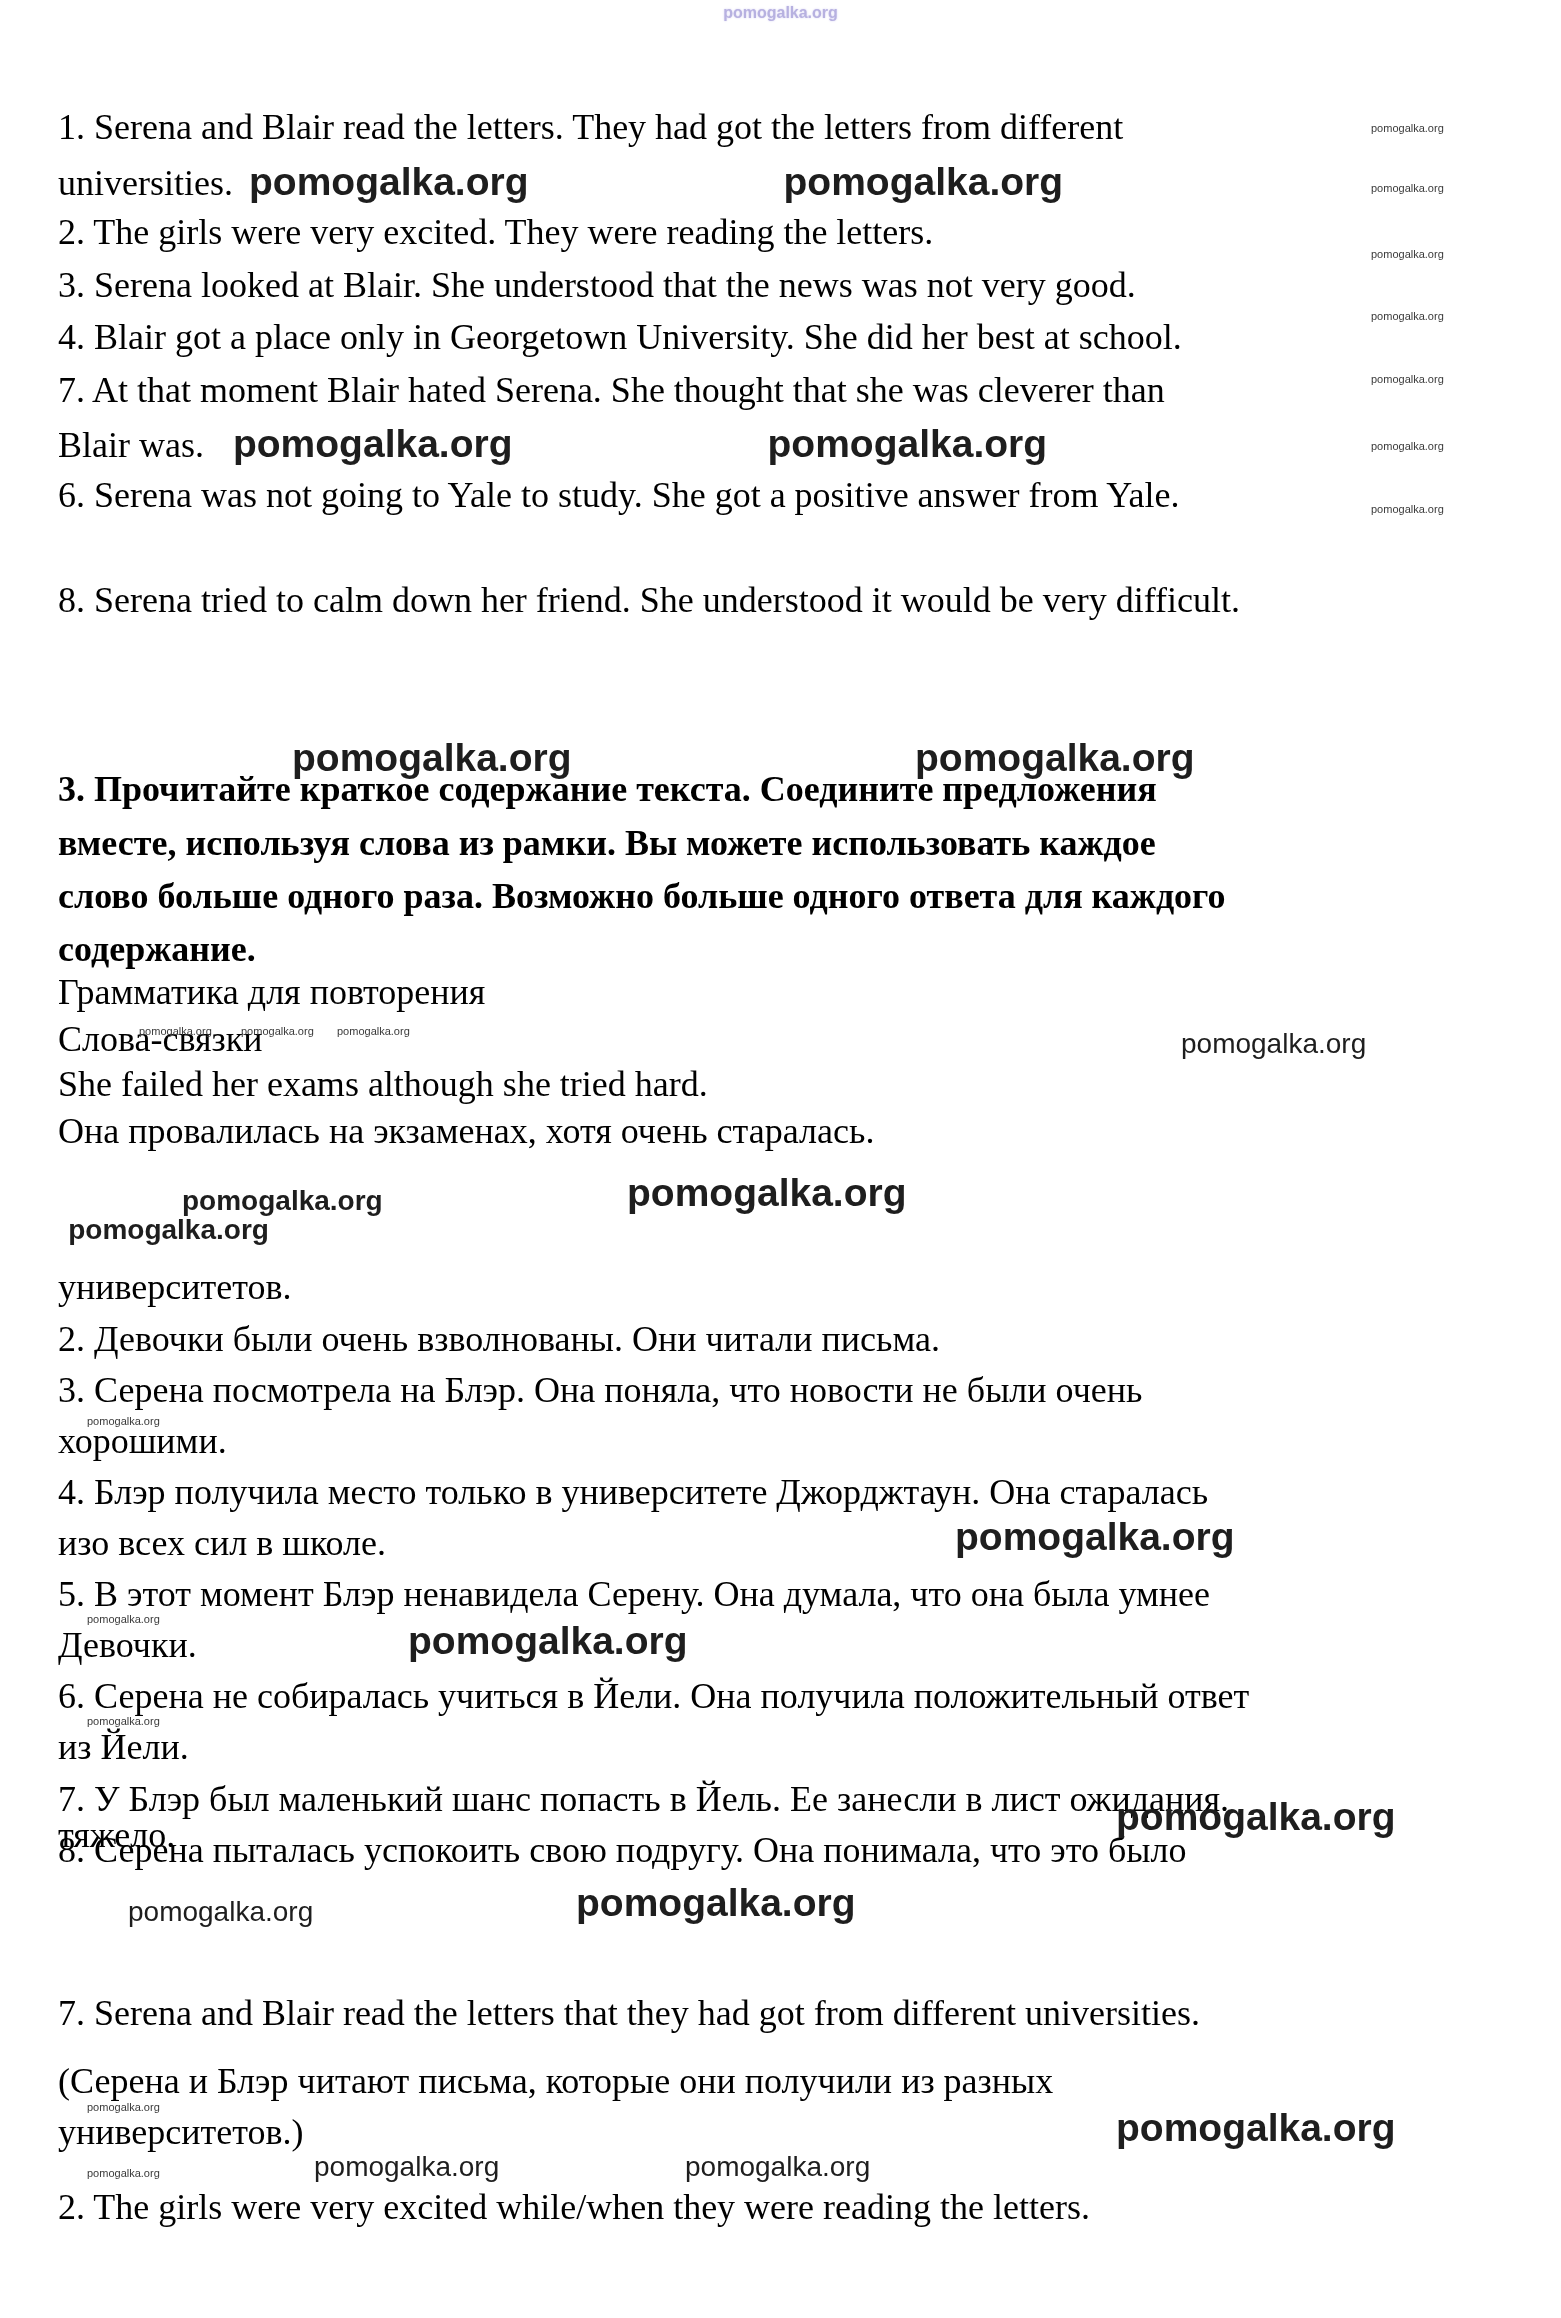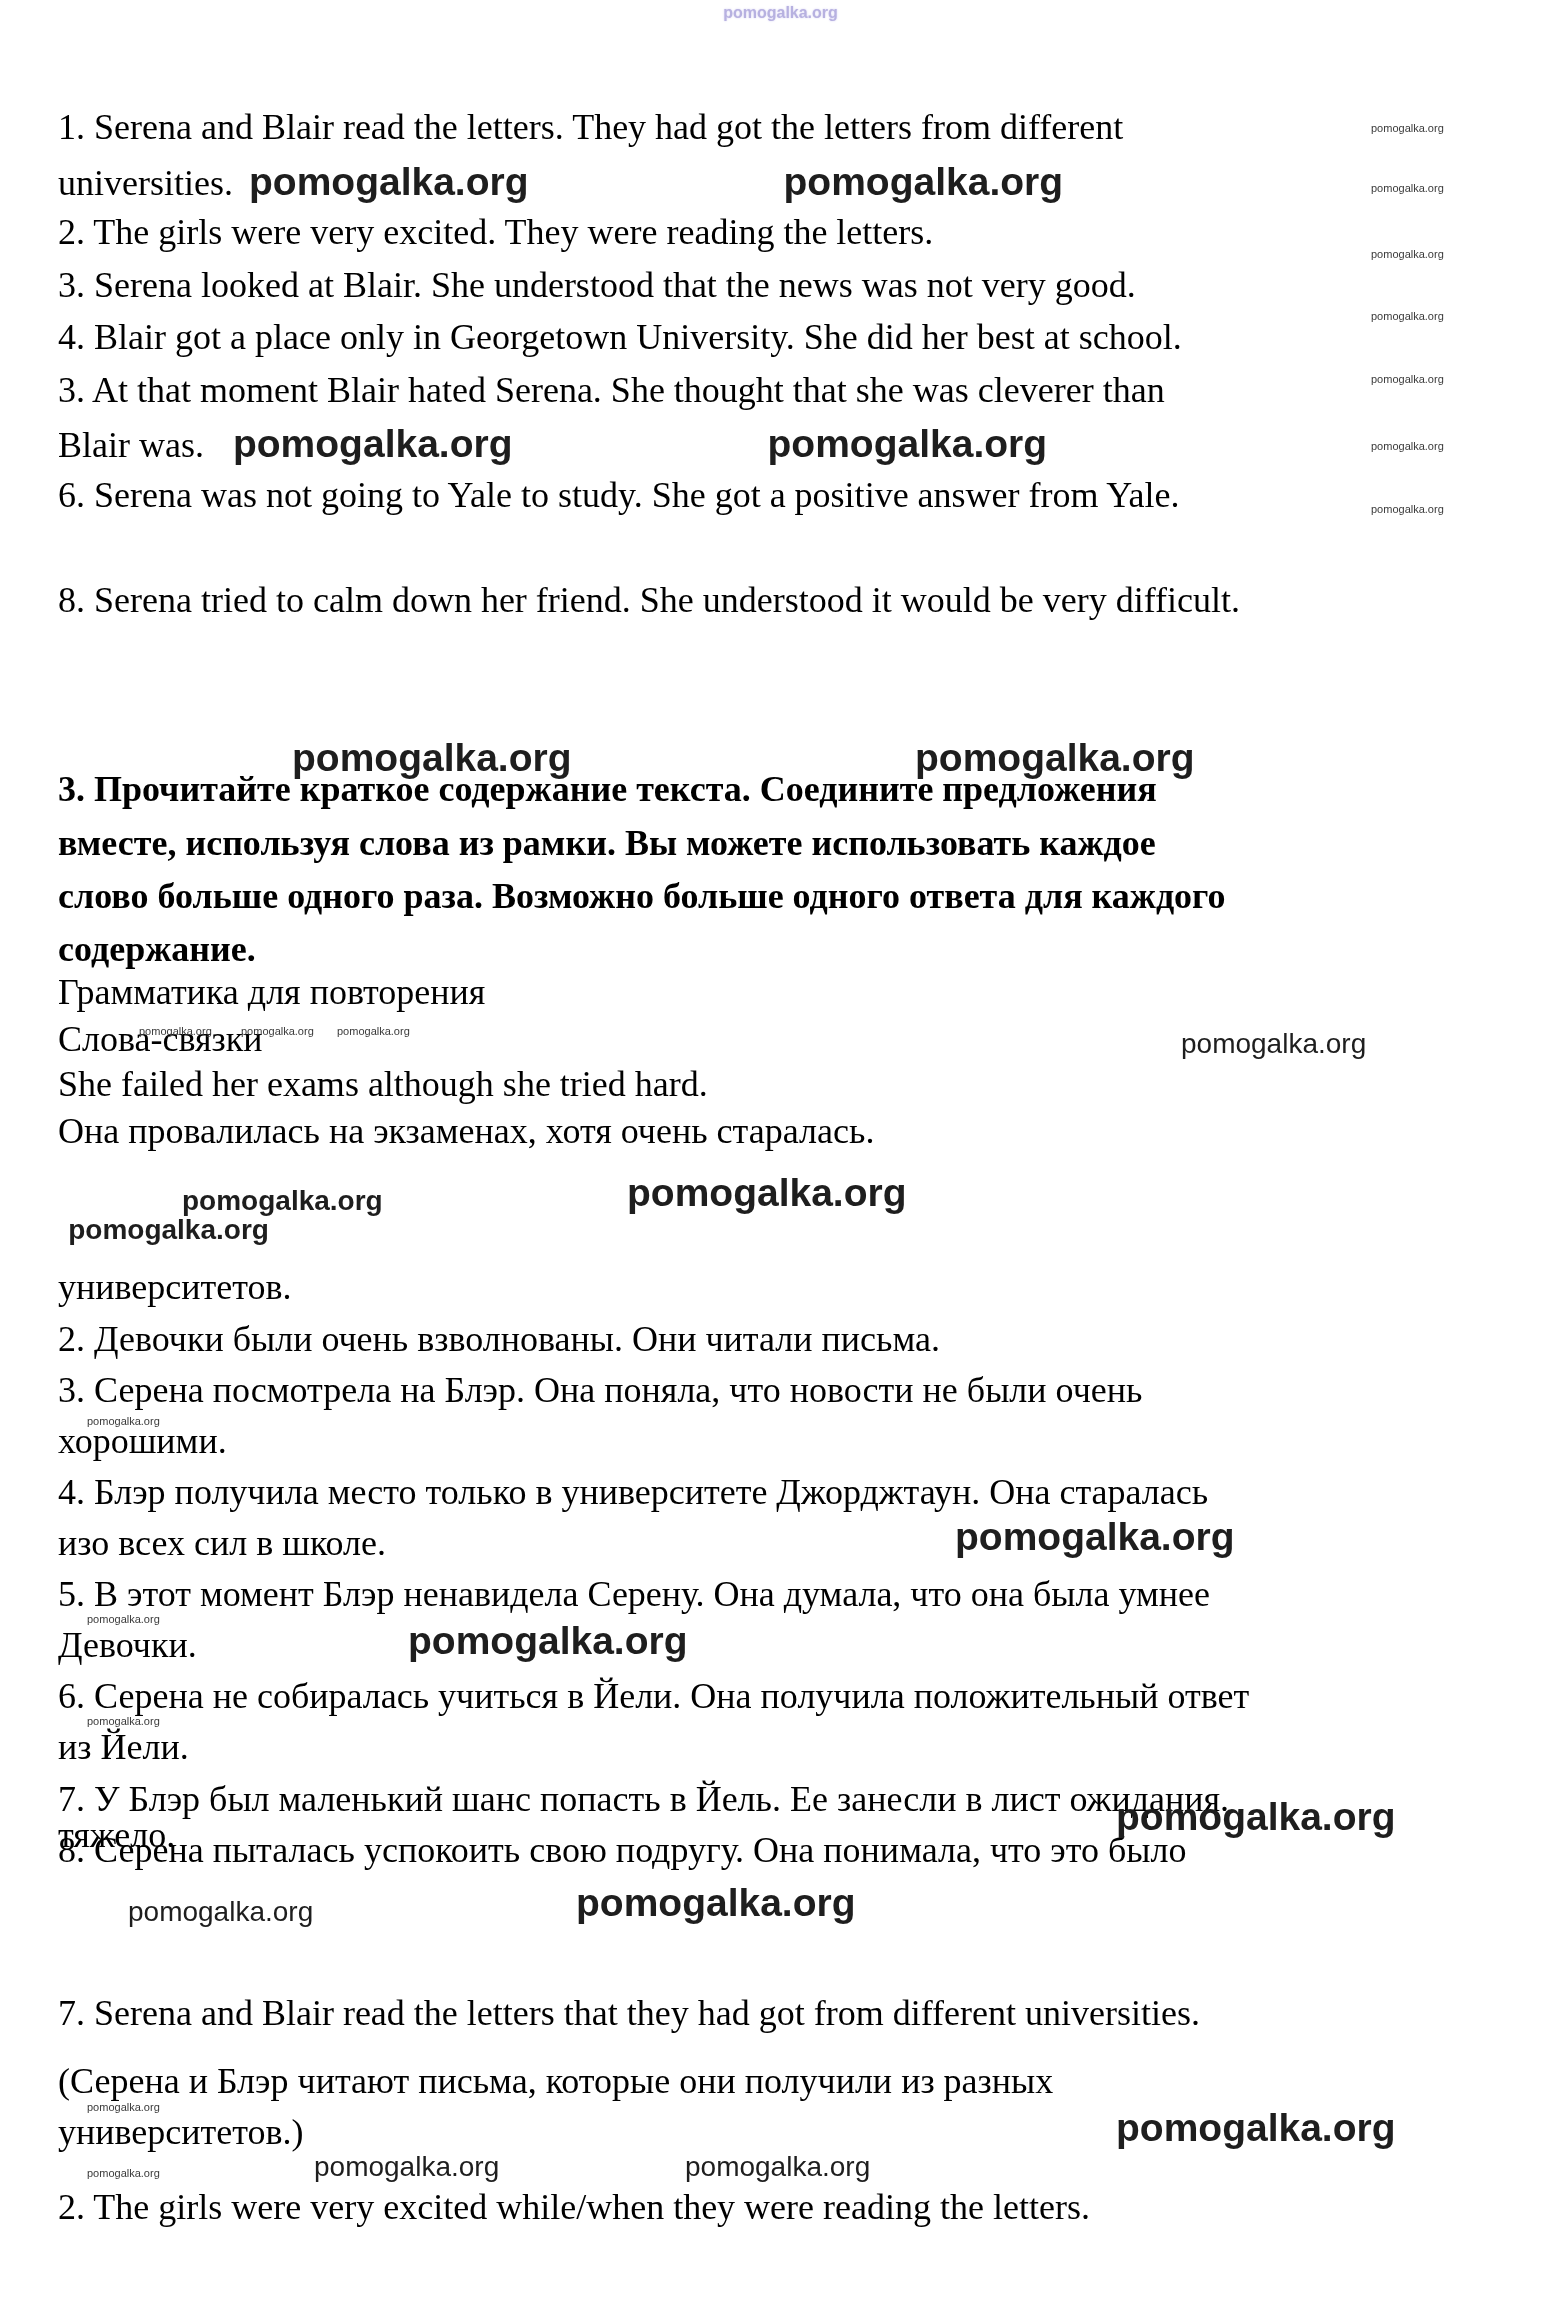--- a/index.html
+++ b/index.html
@@ -47,21 +47,21 @@
 
   <div class="ln" style="top:109px">1. Serena and Blair read the letters. They had got the letters from different</div>
   <div class="ln" style="top:162px">
     <span>universities.</span>
     <span class="wm wm-big" style="margin-left:16px">pomogalka.org</span>
     <span class="wm wm-big" style="margin-left:255px">pomogalka.org</span>
   </div>
   <div class="ln" style="top:214px">2. The girls were very excited. They were reading the letters.</div>
   <div class="ln" style="top:267px">3. Serena looked at Blair. She understood that the news was not very good.</div>
   <div class="ln" style="top:319px">4. Blair got a place only in Georgetown University. She did her best at school.</div>
-  <div class="ln" style="top:372px">3. At that moment Blair hated Serena. She thought that she was cleverer than</div>
+  <div class="ln" style="top:372px">7. At that moment Blair hated Serena. She thought that she was cleverer than</div>
   <div class="ln" style="top:424px">
     <span>Blair was.</span>
     <span class="wm wm-big" style="margin-left:29px">pomogalka.org</span>
     <span class="wm wm-big" style="margin-left:255px">pomogalka.org</span>
   </div>
   <div class="ln" style="top:477px">6. Serena was not going to Yale to study. She got a positive answer from Yale.</div>
   <div class="ln" style="top:582px">8. Serena tried to calm down her friend. She understood it would be very difficult.</div>
 
   <span class="wm wm-big abs" style="left:292px; top:736px">pomogalka.org</span>
   <span class="wm wm-big abs" style="left:915px; top:736px">pomogalka.org</span>

